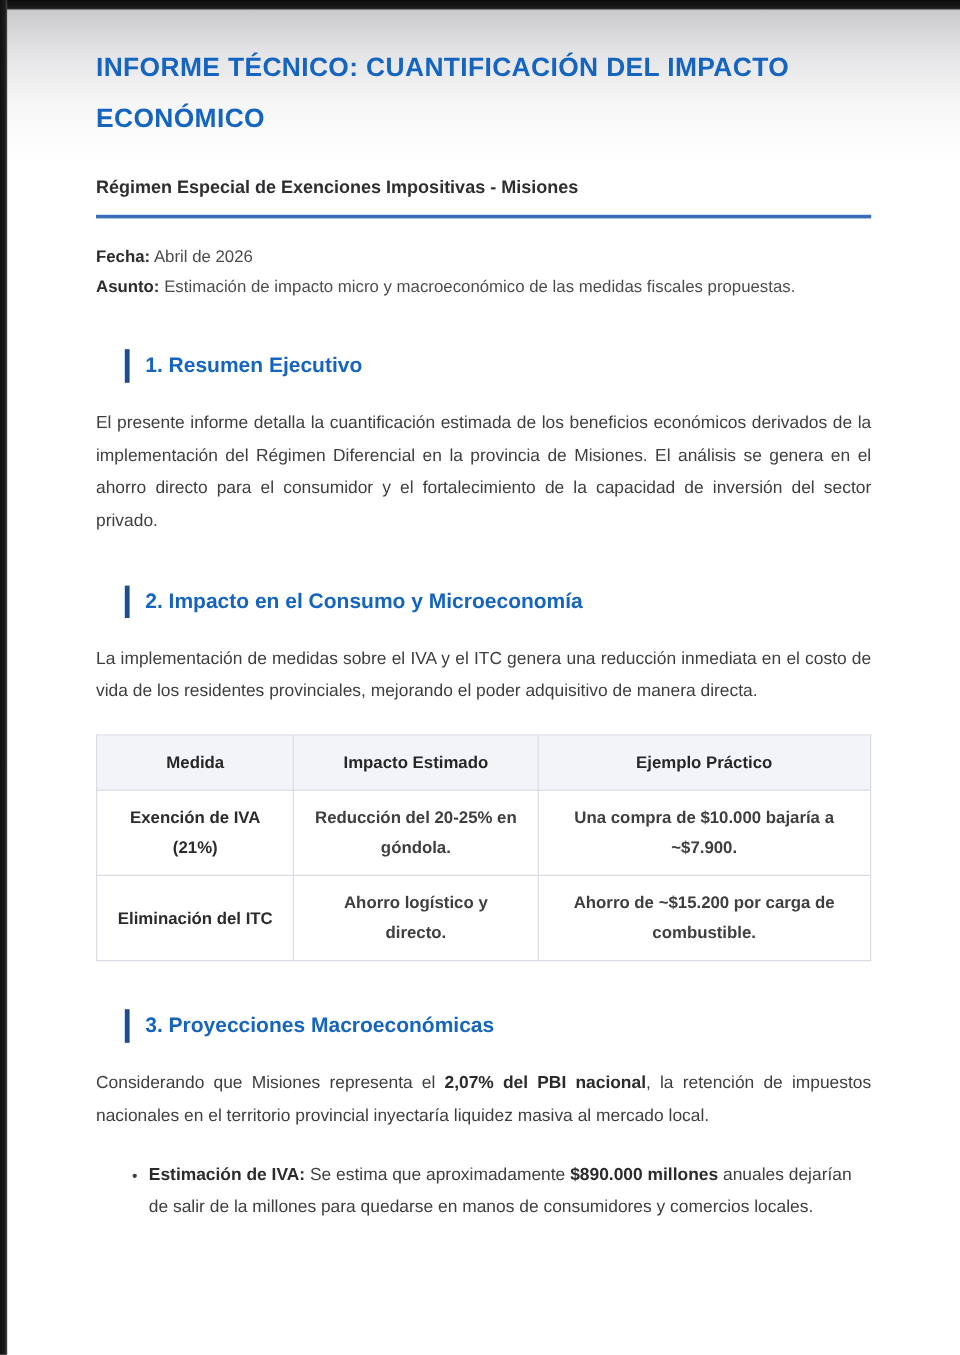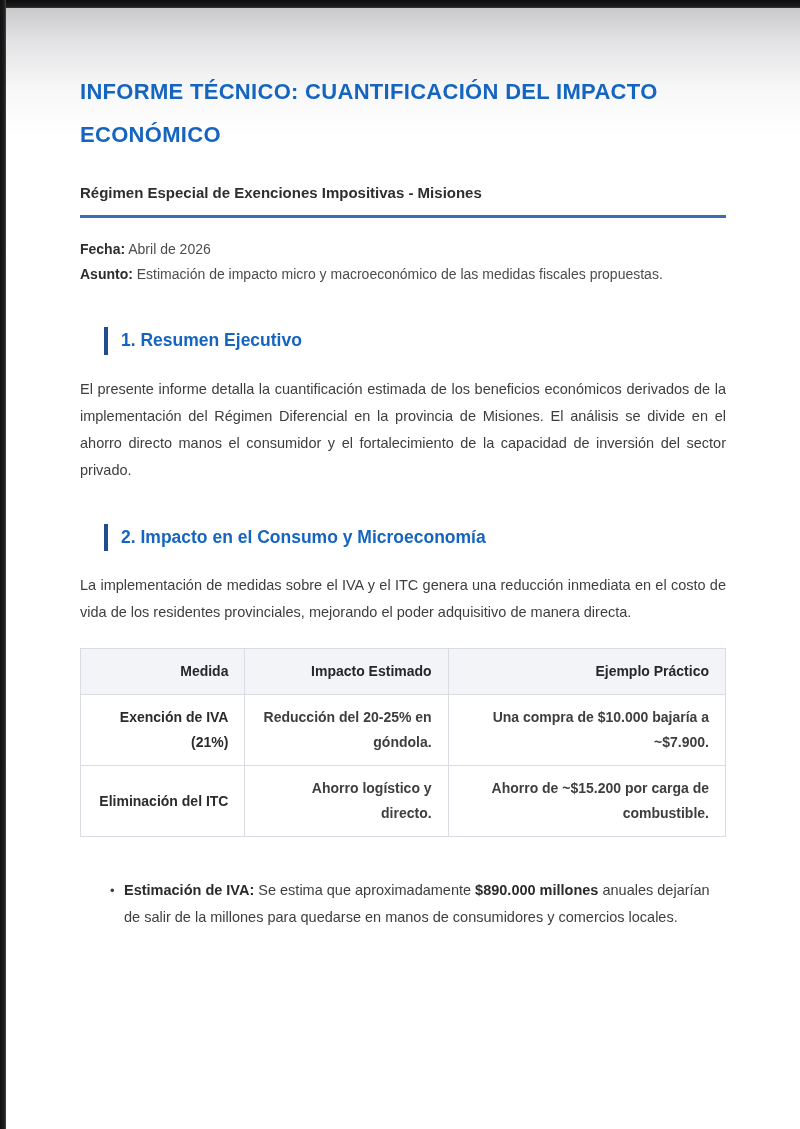--- a/index.html
+++ b/index.html
@@ -21,21 +21,21 @@
   .photo-left-strip {
     position: absolute; top: 0; left: 0; width: 6px; height: 1129px;
     background: linear-gradient(90deg, #101010 0%, #1d1d1d 70%, #4a4a4a 100%);
     z-index: 5;
   }
   .paper {
     position: absolute; top: 8px; left: 6px; right: 0; bottom: 0;
     background: linear-gradient(180deg, #c9c9cb 0px, #e3e3e5 34px, #f7f7f8 80px, #ffffff 130px);
   }
   .content {
-    padding: 62px 74px 0 74px; 
+    padding: 26px 74px 0 74px; 
   }
   .doc-title {
     color: #1565c0;
     font-size: 22px;
     font-weight: bold;
     line-height: 43px;
     letter-spacing: 0.3px;
   }
   .doc-subtitle {
     margin-top: 28px;
@@ -74,21 +74,21 @@
   .body-para b, .bullet-item b { color: #2b2b2e; }
   table.data-table {
     width: 100%;
     border-collapse: collapse;
     margin-top: 22px;
     font-size: 14px;
   }
   .data-table th, .data-table td {
     border: 1px solid #d9dde3;
     padding: 10px 16px;
-    text-align: right;
+    text-align: center;
     vertical-align: middle;
     line-height: 25px;
   }
   .data-table th {
     background: #f2f4f8;
     color: #27272a;
     font-weight: bold;
   }
   .data-table td { color: #3e3e41; font-weight: bold; }
   .data-table td.col-medida { font-weight: bold; color: #2b2b2e; }
@@ -128,21 +128,21 @@
 
     <h2 class="doc-subtitle">Régimen Especial de Exenciones Impositivas - Misiones</h2>
 
     <hr class="blue-rule">
 
     <p class="meta-line"><b>Fecha:</b><span> Abril de 2026</span></p>
     <p class="meta-line"><b>Asunto:</b><span> Estimación de impacto micro y macroeconómico de las medidas fiscales propuestas.</span></p>
 
     <div class="section">
       <h3 class="section-heading">1. Resumen Ejecutivo</h3>
-      <p class="body-para">El presente informe detalla la cuantificación estimada de los beneficios económicos derivados de la implementación del Régimen Diferencial en la provincia de Misiones. El análisis se divide en el ahorro directo manos el consumidor y el fortalecimiento de la capacidad de inversión del sector privado.</p>
+      <p class="body-para">El presente informe detalla la cuantificación estimada de los beneficios económicos derivados de la implementación del Régimen Diferencial en la provincia de Misiones. El análisis se genera en el ahorro directo para el consumidor y el fortalecimiento de la capacidad de inversión del sector privado.</p>
     </div>
 
     <div class="section">
       <h3 class="section-heading">2. Impacto en el Consumo y Microeconomía</h3>
       <p class="body-para">La implementación de medidas sobre el IVA y el ITC genera una reducción inmediata en el costo de vida de los residentes provinciales, mejorando el poder adquisitivo de manera directa.</p>
 
       <table class="data-table">
         <thead>
           <tr>
             <th class="w1">Medida</th>
@@ -159,20 +159,22 @@
           <tr>
             <td class="col-medida">Eliminación del ITC</td>
             <td>Ahorro logístico y directo.</td>
             <td>Ahorro de ~$15.200 por carga de combustible.</td>
           </tr>
         </tbody>
       </table>
     </div>
 
     <div class="section">
+      <h3 class="section-heading">3. Proyecciones Macroeconómicas</h3>
+      <p class="body-para"><span>Considerando que Misiones representa el </span><b>2,07% del PBI nacional</b><span>, la retención de impuestos nacionales en el territorio provincial inyectaría liquidez masiva al mercado local.</span></p>
 
       <ul class="bullet-list">
         <li class="bullet-item">
           <span class="bullet-marker">•</span><b>Estimación de IVA:</b><span> Se estima que aproximadamente </span><b>$890.000 millones</b><span> anuales dejarían de salir de la millones para quedarse en manos de consumidores y comercios locales.</span>
         </li>
 
       </ul>
     </div>
 
   </div>

